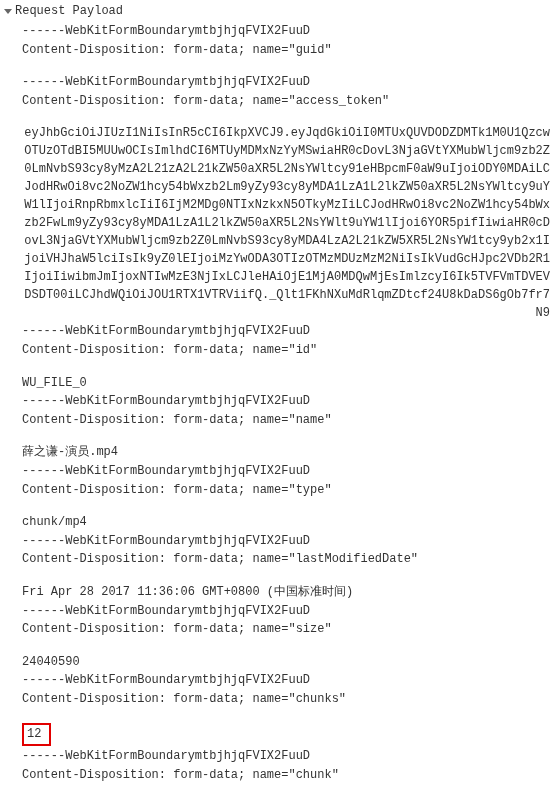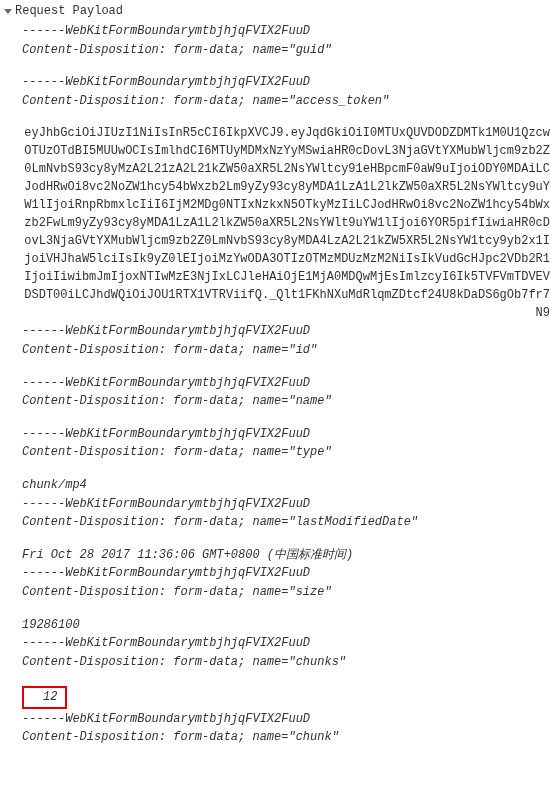--- a/index.html
+++ b/index.html
@@ -40,33 +40,32 @@
     }
     .field-group {
       margin-bottom: 14px;
     }
     .field-group:last-of-type {
       margin-bottom: 6px;
     }
     .line {
       white-space: nowrap;
       overflow: hidden;
-      font-style: italic;
     }
     .token-block {
       white-space: normal;
       word-break: break-all;
       overflow: hidden;
       line-height: 1.5;
       text-align: right;
     }
     .red-box {
       border: 2px solid #e20000;
       display: inline-block;
-      padding: 0 8px 0 19px;
+      padding: 0 8px 0 3px;
       margin: 1px 0;
     }
   </style>
 </head>
 <body>
 
 <div class="header">
   <span class="arrow"></span>
   <span>Request Payload</span>
 </div>
@@ -83,43 +82,45 @@
     <div class="line">Content-Disposition: form-data; name="access_token"</div>
   </div>
 
   <div class="field-group">
     <div class="token-block">eyJhbGciOiJIUzI1NiIsInR5cCI6IkpXVCJ9.eyJqdGkiOiI0MTUxQUVDODZDMTk1M0U1QzcwOTUzOTdBI5MUUwOCIsImlhdCI6MTUyMDMxNzYyMSwiaHR0cDovL3NjaGVtYXMubWljcm9zb2Z0LmNvbS93cy8yMzA2L21zA2L21kZW50aXR5L2NsYWltcy91eHBpcmF0aW9uIjoiODY0MDAiLCJodHRwOi8vc2NoZW1hcy54bWxzb2Lm9yZy93cy8yMDA1LzA1L2lkZW50aXR5L2NsYWltcy9uYW1lIjoiRnpRbmxlcIiI6IjM2MDg0NTIxNzkxN5OTkyMzIiLCJodHRwOi8vc2NoZW1hcy54bWxzb2FwLm9yZy93cy8yMDA1LzA1L2lkZW50aXR5L2NsYWlt9uYW1lIjoi6YOR5pifIiwiaHR0cDovL3NjaGVtYXMubWljcm9zb2Z0LmNvbS93cy8yMDA4LzA2L21kZW5XR5L2NsYW1tcy9yb2x1IjoiVHJhaW5lciIsIk9yZ0lEIjoiMzYwODA3OTIzOTMzMDUzMzM2NiIsIkVudGcHJpc2VDb2R1IjoiIiwibmJmIjoxNTIwMzE3NjIxLCJleHAiOjE1MjA0MDQwMjEsImlzcyI6Ik5TVFVmTDVEVDSDT00iLCJhdWQiOiJOU1RTX1VTRViifQ._Qlt1FKhNXuMdRlqmZDtcf24U8kDaDS6gOb7fr7N9</div>
     <div class="line">------WebKitFormBoundarymtbjhjqFVIX2FuuD</div>
     <div class="line">Content-Disposition: form-data; name="id"</div>
   </div>
 
   <div class="field-group">
+    <div class="line">WU_FILE_0</div>
     <div class="line">------WebKitFormBoundarymtbjhjqFVIX2FuuD</div>
     <div class="line">Content-Disposition: form-data; name="name"</div>
   </div>
 
   <div class="field-group">
+    <div class="line">薛之谦-演员.mp4</div>
     <div class="line">------WebKitFormBoundarymtbjhjqFVIX2FuuD</div>
     <div class="line">Content-Disposition: form-data; name="type"</div>
   </div>
 
   <div class="field-group">
     <div class="line">chunk/mp4</div>
     <div class="line">------WebKitFormBoundarymtbjhjqFVIX2FuuD</div>
     <div class="line">Content-Disposition: form-data; name="lastModifiedDate"</div>
   </div>
 
   <div class="field-group">
-    <div class="line">Fri Oct 28 2017 11:36:06 GMT+0800 (中国标准时间)</div>
+    <div class="line">Fri Apr 28 2017 11:36:06 GMT+0800 (中国标准时间)</div>
     <div class="line">------WebKitFormBoundarymtbjhjqFVIX2FuuD</div>
     <div class="line">Content-Disposition: form-data; name="size"</div>
   </div>
 
   <div class="field-group">
-    <div class="line">19286100</div>
+    <div class="line">24040590</div>
     <div class="line">------WebKitFormBoundarymtbjhjqFVIX2FuuD</div>
     <div class="line">Content-Disposition: form-data; name="chunks"</div>
   </div>
 
   <div class="field-group">
     <div class="line"><span class="red-box">12</span></div>
     <div class="line">------WebKitFormBoundarymtbjhjqFVIX2FuuD</div>
     <div class="line">Content-Disposition: form-data; name="chunk"</div>
   </div>
 

